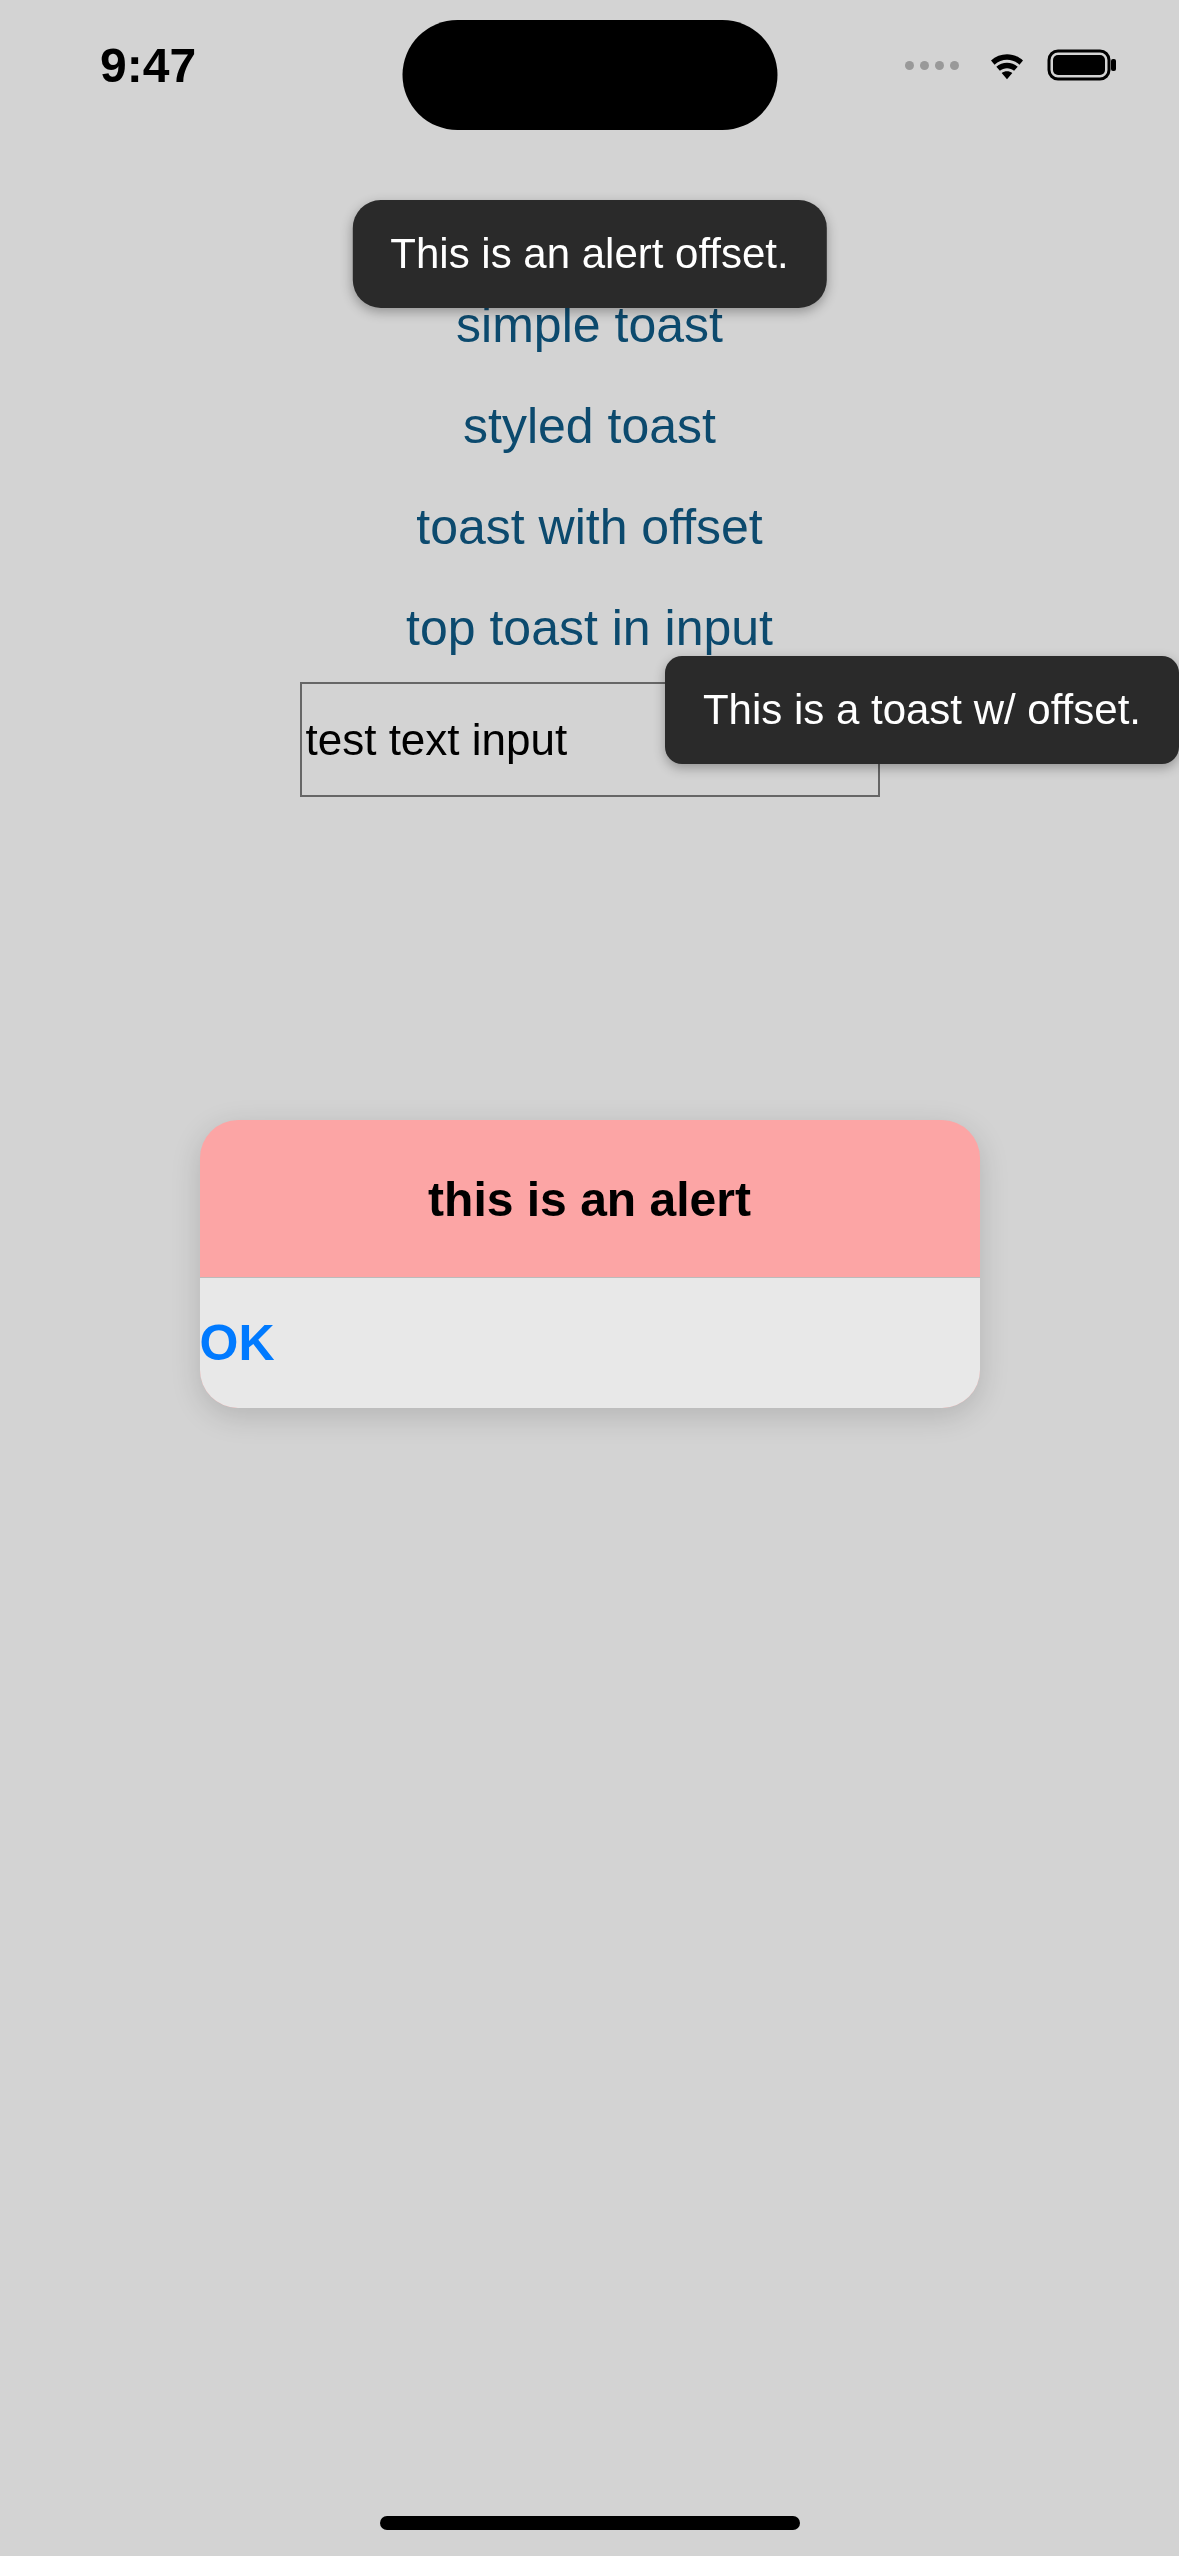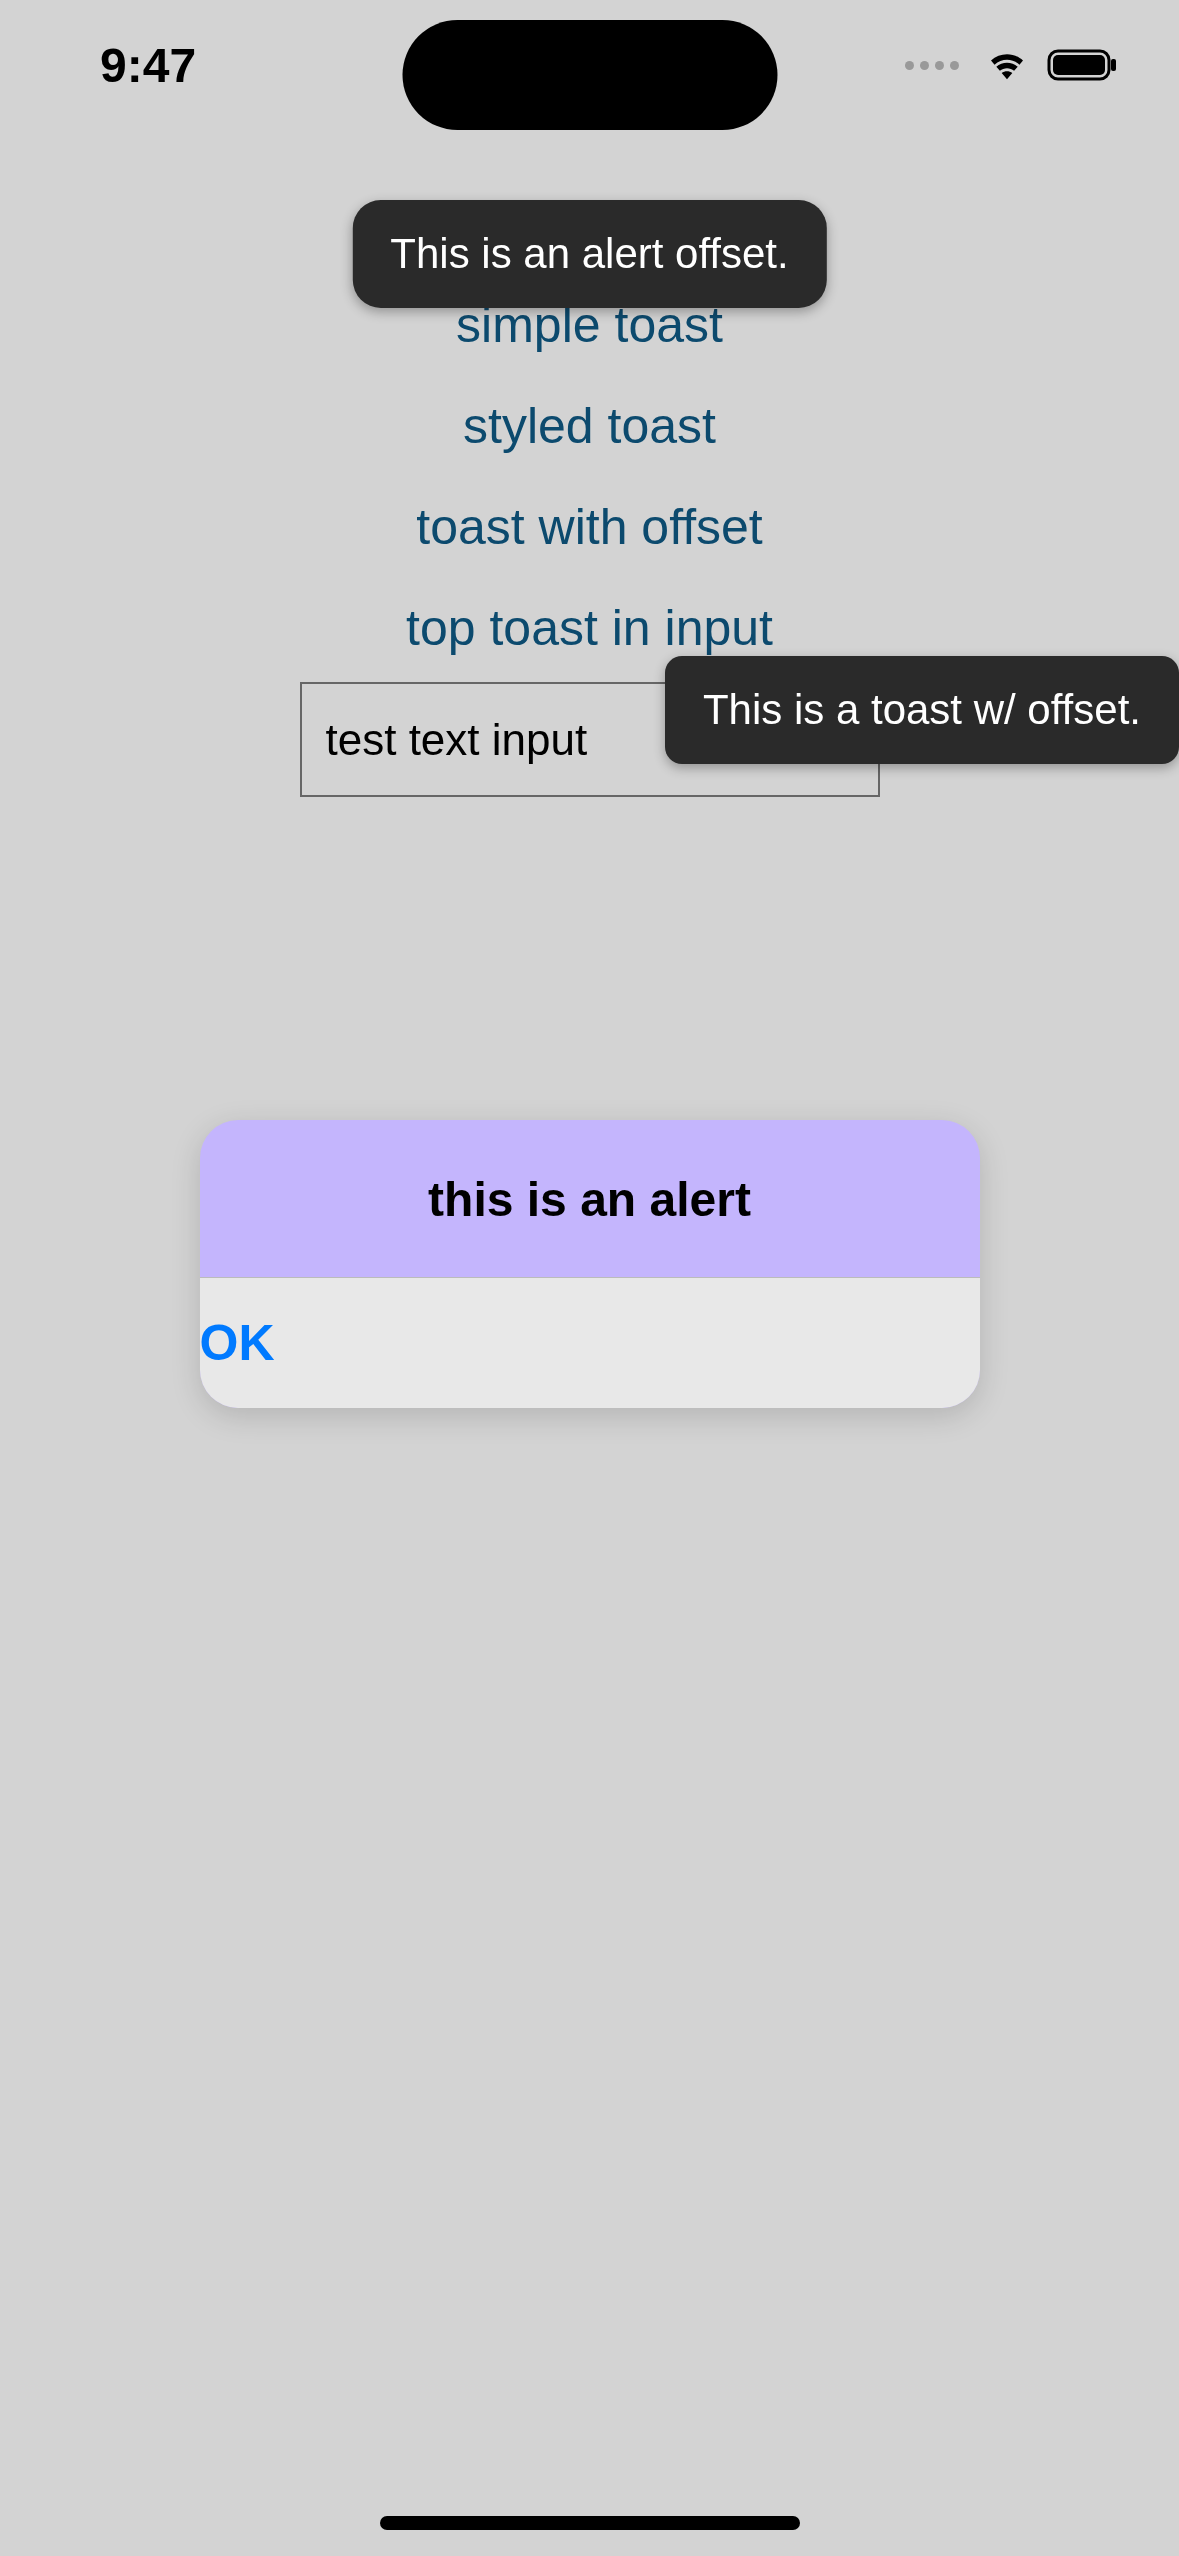--- a/index.html
+++ b/index.html
@@ -85,21 +85,21 @@
       cursor: pointer;
       margin-bottom: 43px;
       font-weight: 400;
     }
     .text-input {
       width: 580px;
       height: 115px;
       border: 2px solid #666;
       background: transparent;
       font-size: 44px;
-      padding: 0 24px;
+      padding: 0 4px;
       color: #7f1d1d;
       margin-top: -18px;
     }
     .text-input::placeholder {
       color: #000;
     }
     .toast {
       position: absolute;
       background: #2a2a2a;
       color: #fff;
@@ -119,21 +119,21 @@
       border-top-right-radius: 28px;
       border-bottom-right-radius: 0;
       border-radius: 17px;
     }
     .alert-dialog {
       position: absolute;
       top: 1120px;
       left: 50%;
       transform: translateX(-50%);
       width: 780px;
-      background: #c4b5fd;
+      background: #fca5a5;
       border-radius: 38px;
       overflow: hidden;
       box-shadow: 0 8px 30px rgba(0,0,0,0.15);
     }
     .alert-title {
       text-align: center;
       font-size: 48px;
       font-weight: 600;
       color: #000;
       padding: 52px 30px 50px 30px;

